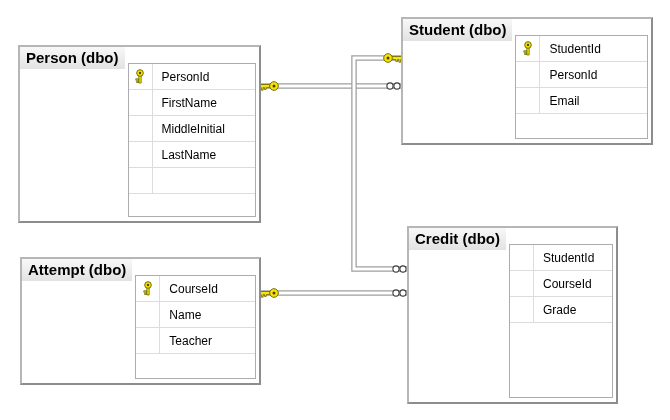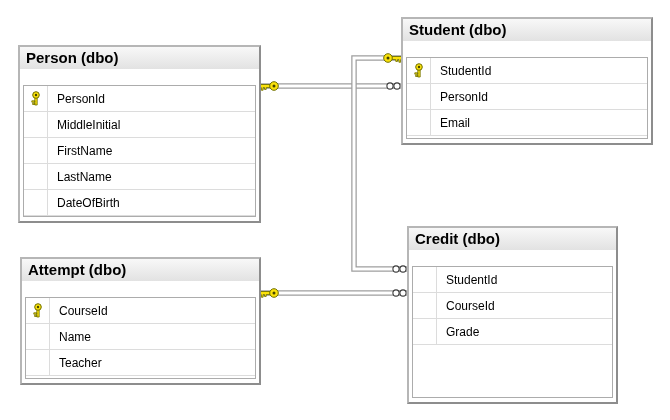--- a/index.html
+++ b/index.html
@@ -4,21 +4,21 @@
 <style>
   html,body{margin:0;padding:0;background:#fff;}
   .canvas{
     position:relative;width:670px;height:420px;background:#ffffff;
     font-family:"Liberation Sans","DejaVu Sans",sans-serif;overflow:hidden;
   }
   .conn-layer{position:absolute;left:0;top:0;z-index:1;}
   .tbl{
     position:absolute;box-sizing:border-box;background:#ffffff;z-index:2;
     border:2px solid;border-color:#b6b6b6 #8d8d8d #8d8d8d #b6b6b6;
-    display:flex;flex-direction:column;
+    display:flex;flex-direction:row;
   }
   .tbl-header{
     flex:none;height:22px;line-height:22px;padding:0 6px;
     font-size:15px;font-weight:bold;color:#000;
     background:linear-gradient(#f8f8f8,#e2e2e2);
     white-space:nowrap;overflow:hidden;
   }
   .tbl-body{
     flex:1;margin:16px 3px 4px 3px;border:1px solid #acacac;
     background:#fff;overflow:hidden;
@@ -89,33 +89,32 @@
           <svg width="12" height="16" viewBox="-6 0 12 16">
             <path d="M -1.2 6.5 V 14 H 1.2 V 6.5 Z M -1.2 9.8 H -4.2 V 11.2 H -1.2 Z M -1.2 12.2 H -3.4 V 13.5 H -1.2 Z" fill="#fbe20b" stroke="#6f6f00" stroke-width="0.8"></path>
             <circle cx="0" cy="4" r="3.3" fill="#fbe20b" stroke="#6f6f00" stroke-width="1"></circle>
             <circle cx="0" cy="4" r="1.2" fill="#454500"></circle>
           </svg>
         </div>
         <div class="name-cell">PersonId</div>
       </div>
       <div class="trow">
         <div class="icon-cell"></div>
-        <div class="name-cell">MiddleInitial</div>
+        <div class="name-cell">FirstName</div>
       </div>
       <div class="trow">
         <div class="icon-cell"></div>
-        <div class="name-cell">FirstName</div>
+        <div class="name-cell">MiddleInitial</div>
       </div>
       <div class="trow">
         <div class="icon-cell"></div>
         <div class="name-cell">LastName</div>
       </div>
       <div class="trow">
         <div class="icon-cell"></div>
-        <div class="name-cell">DateOfBirth</div>
       </div>
     </div>
   </div>
 
   <div class="tbl" id="tbl-student">
     <div class="tbl-header">Student (dbo)</div>
     <div class="tbl-body">
       <div class="trow">
         <div class="icon-cell">
           <svg width="12" height="16" viewBox="-6 0 12 16">

